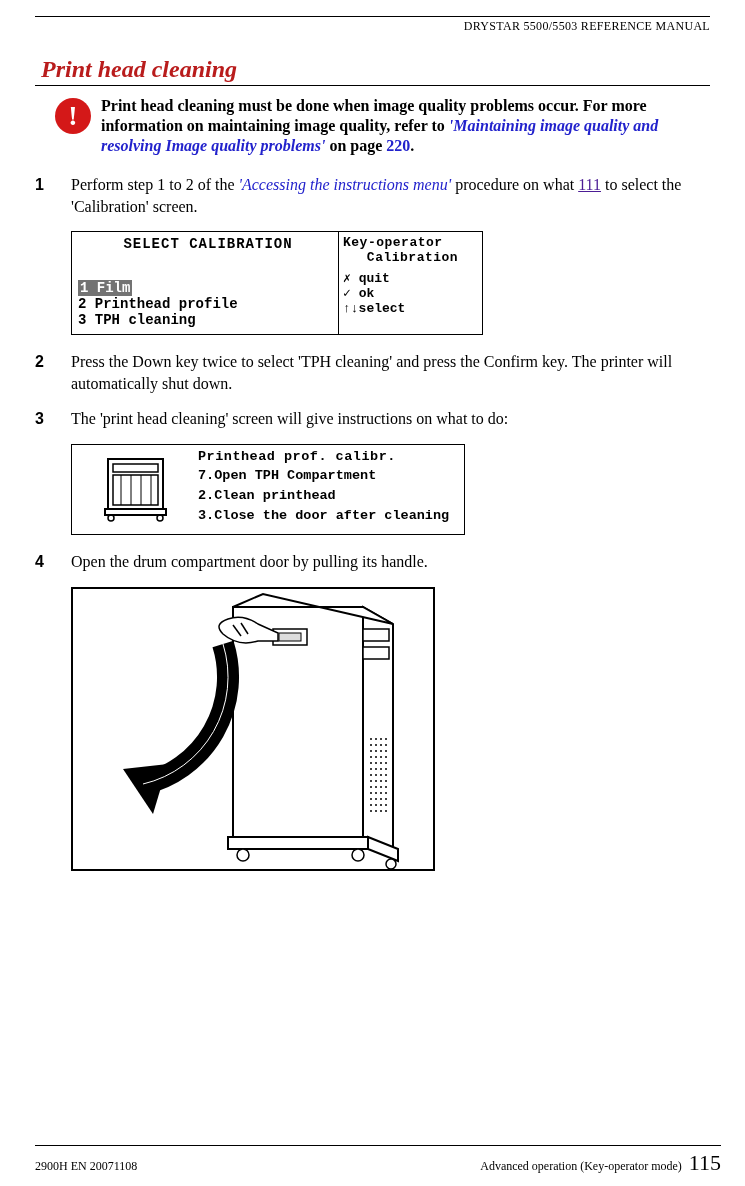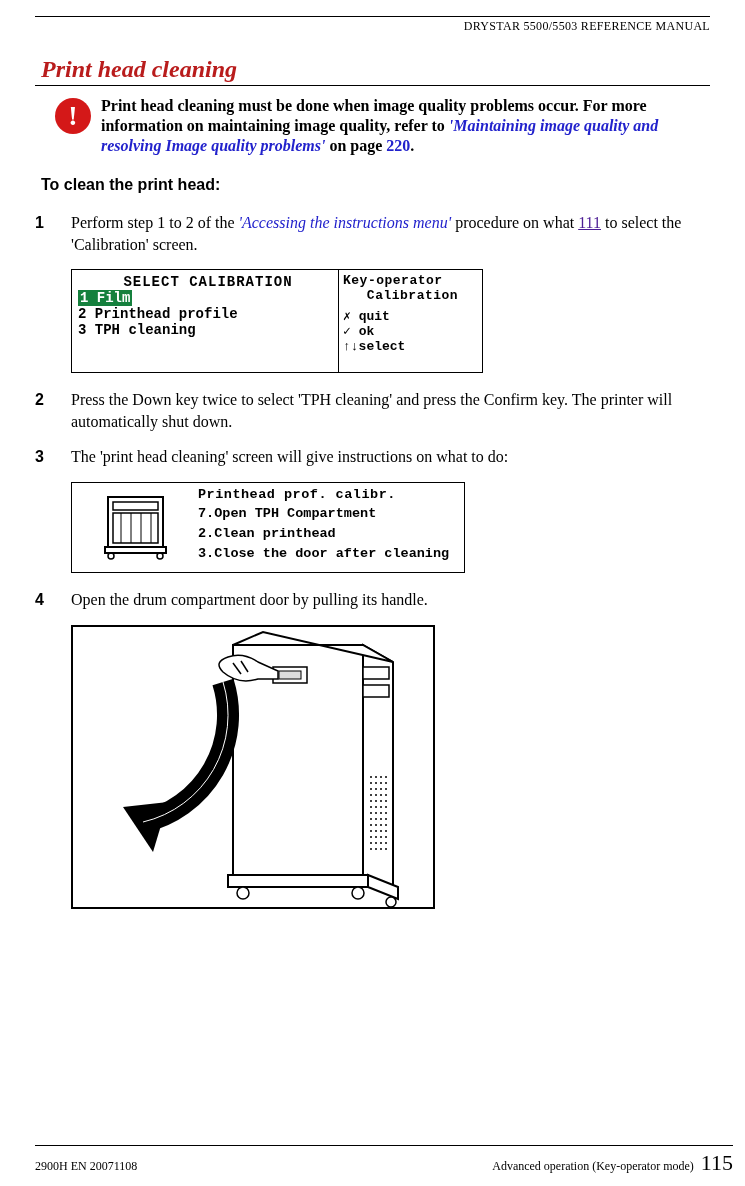--- a/index.html
+++ b/index.html
@@ -117,24 +117,25 @@
     flex: 0 0 260px;
     border-right: 1px solid #000;
     padding: 4px 0 0 6px;
     position: relative;
   }
   .lcd1 .left .title {
     text-align: center;
     letter-spacing: 1px;
   }
   .lcd1 .left .sel {
-    background: #15803d;
+    background: #737373;
     color: #fff;
     display: inline-block;
     padding: 0 2px;
+    margin-top: 28px;
   }
   .lcd1 .right {
     flex: 1;
     padding: 4px 0 0 4px;
     font-size: 13px;
   }
   .lcd1 .right .hdr { letter-spacing: 0.5px; }
 
   .lcd2 {
     width: 380px;
@@ -156,21 +157,21 @@
     width: 360px;
     height: 280px;
     margin: 6px 0 0 36px;
     position: relative;
     background: #fff;
     overflow: hidden;
   }
 
   .footer {
     position: absolute;
-    left: 0; right: 0; bottom: 10px;
+    left: 0; right: 12px; bottom: 10px;
     padding: 0 12px 0 35px;
   }
   .footer .rule { border-top: 1px solid #000; margin-bottom: 4px; }
   .footer .row {
     display: flex;
     justify-content: space-between;
     align-items: baseline;
     font-size: 12px;
   }
   .footer .pgnum {
@@ -190,21 +191,20 @@
 
   <h2 class="section">Print head cleaning</h2>
 
   <div class="warning">
     <div class="icon">!</div>
     <div class="text">
       <span>Print head cleaning must be done when image quality problems occur. For more information on maintaining image quality, refer to </span><span class="link">'Maintaining image quality and resolving Image quality problems'</span><span> on page </span><span class="page-link">220</span><span>.</span>
     </div>
   </div>
 
-  <div class="subhead">To clean the print head:</div>
 
   <div class="step">
     <div class="num">1</div>
     <div class="body">
       <span>Perform step 1 to 2 of the </span><span class="link">'Accessing the instructions menu'</span><span> procedure on what </span><span class="page-link">111</span><span> to select the 'Calibration' screen.</span>
     </div>
   </div>
 
   <div class="lcd-box lcd1">
     <div class="left">

